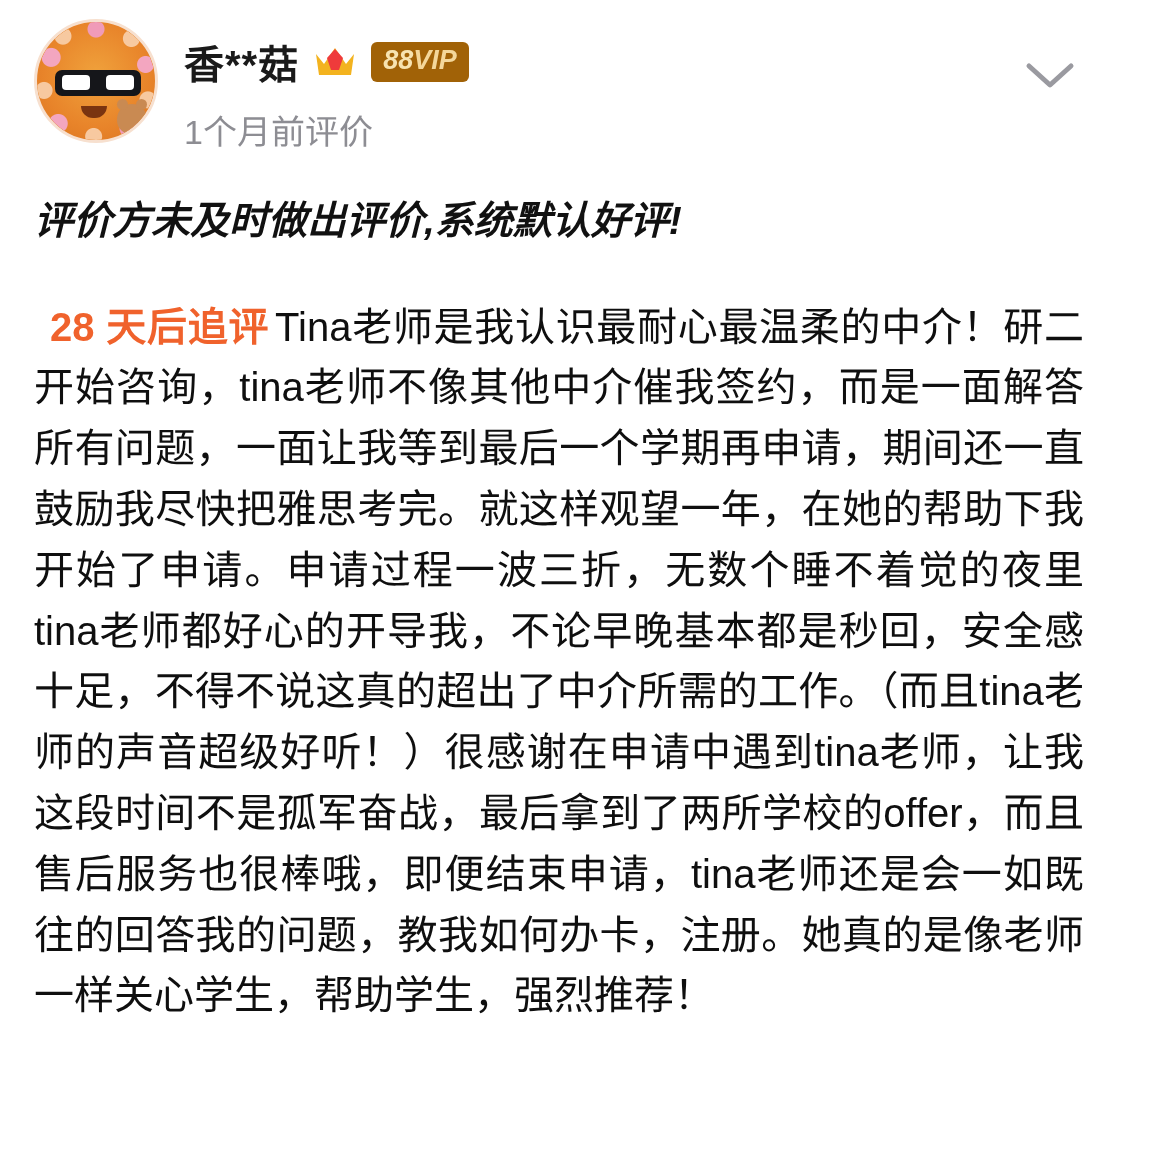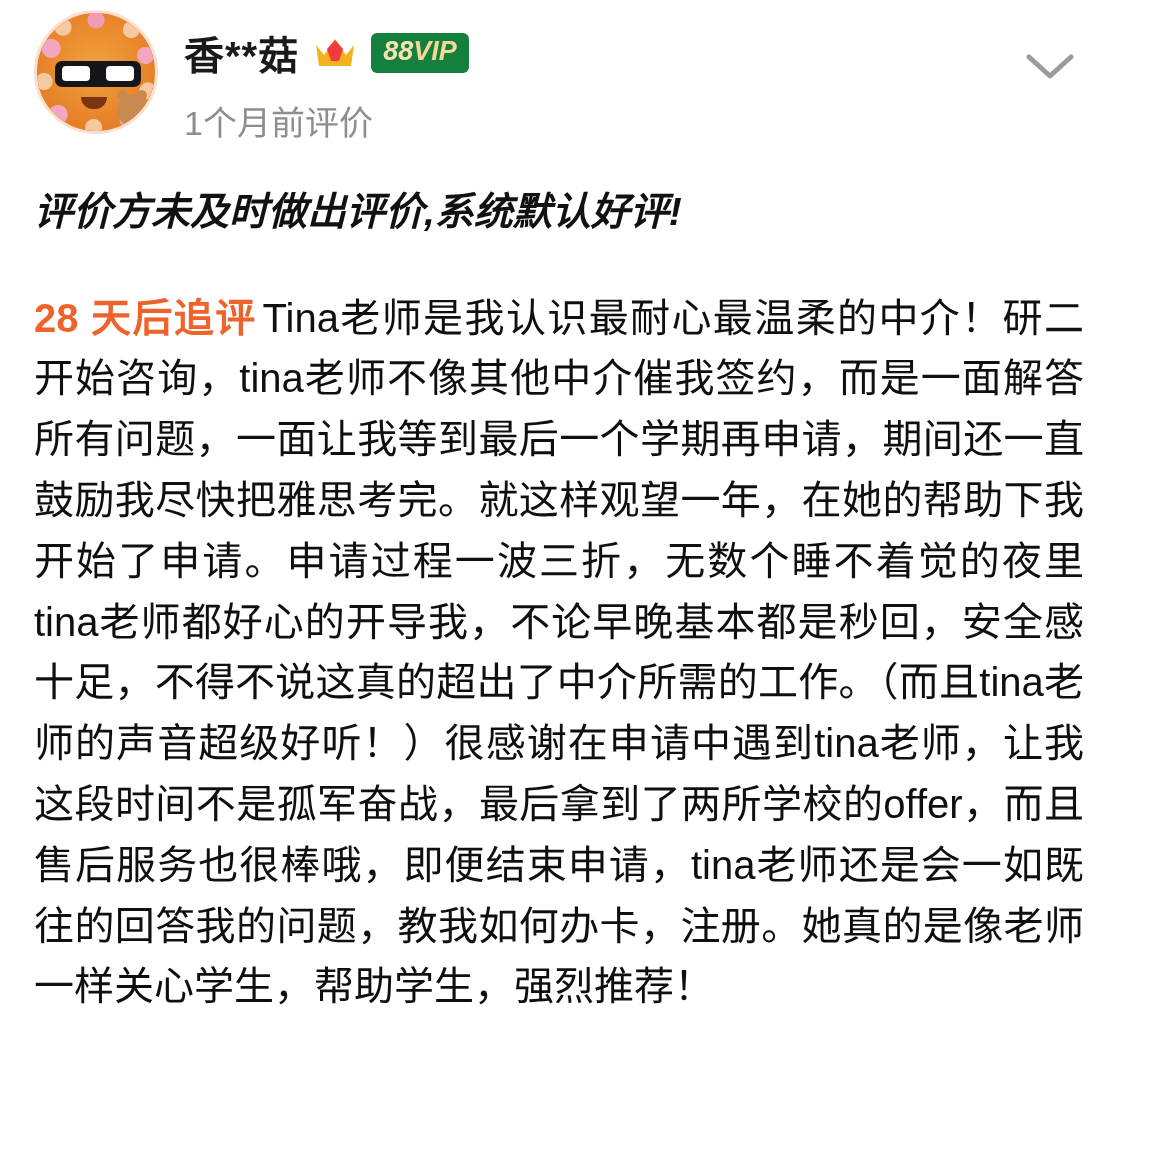--- a/index.html
+++ b/index.html
@@ -10,21 +10,21 @@
   body {
     width: 1170px;
     height: 1170px;
     font-family: "Liberation Sans", sans-serif;
     color: #111111;
     overflow: hidden;
   }
   .review-card {
     width: 1118px;
     box-sizing: border-box;
-    padding: 10px 34px 0 34px;
+    padding: 19px 34px 0 34px;
     background: #ffffff;
   }
 
   
   .review-header {
     display: flex;
     align-items: flex-start;
     position: relative;
     min-height: 128px;
   }
@@ -128,21 +128,21 @@
   }
   .crown-icon {
     width: 44px;
     height: 36px;
     display: block;
   }
   .vip-badge {
     display: inline-flex;
     align-items: center;
     justify-content: center;
-    background: #15803d;
+    background: #a16207;
     color: #f4d79a;
     font-size: 27px;
     font-weight: bold;
     font-style: italic;
     padding: 3px 12px 5px 12px;
     border-radius: 6px;
     letter-spacing: 0px;
     line-height: 1.15;
   }
   .vip-badge .num { color: #f7e3b0; }
@@ -174,20 +174,21 @@
     font-size: 40px;
     line-height: 1.52;
     color: #0f0f0f;
     letter-spacing: 0px;
     text-align: justify;
   }
   .follow-tag {
     color: #f0622c;
     font-weight: bold;
     margin-right: 6px;
+    margin-left: 16px;
   }
 </style>
 </head>
 <body>
 
 <div class="review-card">
 
   <div class="review-header">
 
     <div class="avatar">

